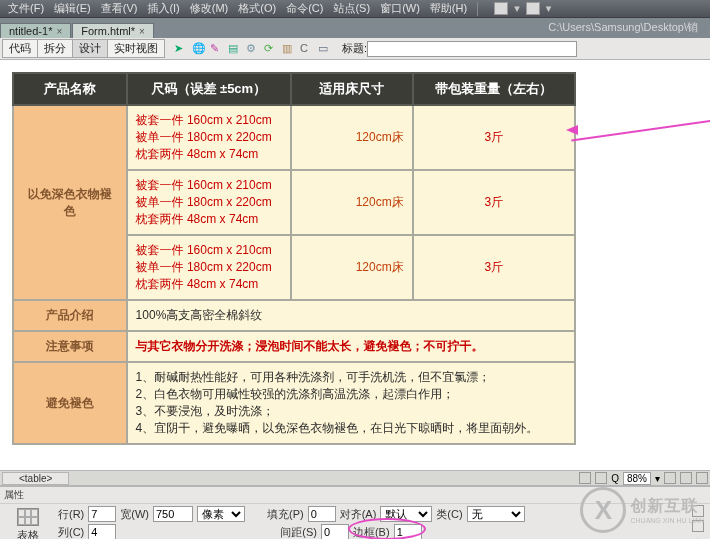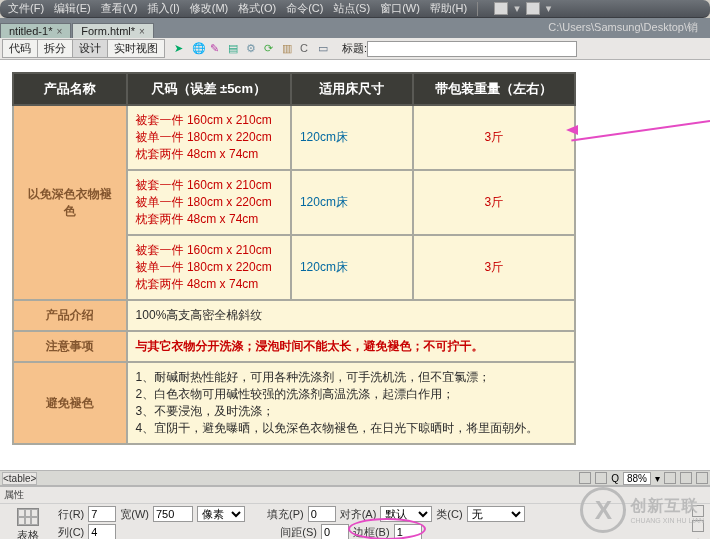--- a/index.html
+++ b/index.html
@@ -1,20 +1,20 @@
 <!DOCTYPE html>
 <html><head>
 <meta charset="utf-8">
 <style>
 * { box-sizing: border-box; margin: 0; padding: 0; }
 body { font-family: "Microsoft YaHei", SimSun, sans-serif; font-size: 11px; background: #fff; }
 #app { width: 710px; height: 539px; position: relative; overflow: hidden; background: #d4d0c8; }
 
 
-.menu-bar { height: 18px; background: linear-gradient(#6d7278,#4e5258); border-bottom: 1px solid #3a3d42; padding-left: 8px; display: flex; align-items: center; gap: 10px; border-radius: 7px; }
+.menu-bar { height: 18px; background: linear-gradient(#6d7278,#4e5258); border-bottom: 1px solid #3a3d42; padding-left: 8px; display: flex; align-items: center; gap: 10px; }
 .menu-item { color: #e0e0e0; font-size: 11px; cursor: pointer; }
 .menu-sep { width:1px; height:14px; background:#888; }
 .menu-icons { display:flex; gap:6px; margin-left:6px; }
 .menu-icon-box { width:14px; height:13px; border:1px solid #999; background:#d9d9d9; }
 
 
 .tab-bar { height: 20px; background: #808890; display: flex; align-items: flex-end; padding-left: 0; position:relative; }
 .tab { background:#b0c4bd; border:1px solid #6b7178; border-bottom:none; padding:1px 8px; font-size:11px; margin-right:1px; color:#222; display:flex; align-items:center; gap:4px;}
 .tab.active { background:#cfd7d3; }
 .tab-close { font-size:10px; color:#555; }
@@ -38,33 +38,33 @@
 .title-label { margin-left:10px; font-size:11px; color:#222; }
 .title-input { width:210px; height:16px; border:1px solid #999; background:#fff; }
 
 
 .canvas-wrap { padding:12px 8px 2px 8px; background:#fff; height:410px; overflow:hidden; position:relative;}
 .product-table { width:564px; border-collapse:collapse; margin-left:4px;border-radius:14px; }
 .product-table th { background:#3c3c37; color:#fff; font-weight:bold; border:2px solid #5a5a55; padding:6px 4px; font-size:13px; text-align:center;}
 .product-table td { border:2px solid #a9a9a0; padding:6px 8px; font-size:12px; }
 .cell-name { background:#f6c28c; color:#83562f; text-align:center; font-weight:bold; width:112px;}
 .cell-spec { background:#fdf6d8; color:#c70000; width:162px; }
-.cell-bed { background:#fdf6d8; color:#0369a1; text-align:left; width:120px;}
+.cell-bed { background:#fdf6d8; color:#c2410c; text-align:right; width:120px;}
 .cell-weight { background:#fdf6d8; color:#c70000; text-align:center; width:160px;}
 .cell-info { background:#fdf6d8; color:#2b2b2b; text-align:left; }
 .cell-info-red { background:#fdf6d8; color:#c70000; text-align:left;font-weight:bold; }
 
 
 .pink-arrow { position:absolute; top:46px; right:0; width:140px; height:30px; pointer-events:none;}
 .pink-arrow-line { position:absolute; top:14px; right:0; width:140px; height:2px; background:#e54ac4; transform:rotate(-8deg); transform-origin:right center;}
 .pink-arrow-head { position:absolute; top:19px; left:-4px; width:0; height:0; border-right:12px solid #e54ac4; border-top:5px solid transparent; border-bottom:5px solid transparent; }
 
 
 .tag-bar { height:16px; background:#d8d8d4; border-top:1px solid #b5b5b5; border-bottom:1px solid #b5b5b5; display:flex; align-items:center; justify-content:space-between; padding:0 2px;}
-.tag-left { font-size:10px; color:#333; background:#e9e7e5; border:1px solid #b5b5b5; padding:0 0;}
+.tag-left { font-size:10px; color:#333; background:#e9e7e5; border:1px solid #b5b5b5; padding:0 16px;}
 .tag-right { display:flex; align-items:center; gap:4px; font-size:10px;}
 .tag-right .zoom-box { border:1px solid #a0a0a0; background:#fff; padding:0 3px;}
 .tag-right .sq { width:12px; height:12px; border:1px solid #999; display:inline-block;}
 
 
 .prop-panel { background:#e9e7e5; height:71px; border-top:1px solid #b5b5b5; position:relative;}
 .prop-header { font-size:10px; color:#444; padding:1px 4px; border-bottom:1px solid #cfcfcf;}
 .prop-body { display:flex; padding:2px 4px 0 4px; gap:6px;}
 .prop-left { width:48px; text-align:center;}
 .prop-left .tbl-icon { width:22px; height:18px; border:1px solid #888; margin:2px auto; display:grid; grid-template-columns:1fr 1fr 1fr; grid-template-rows:1fr 1fr;}

